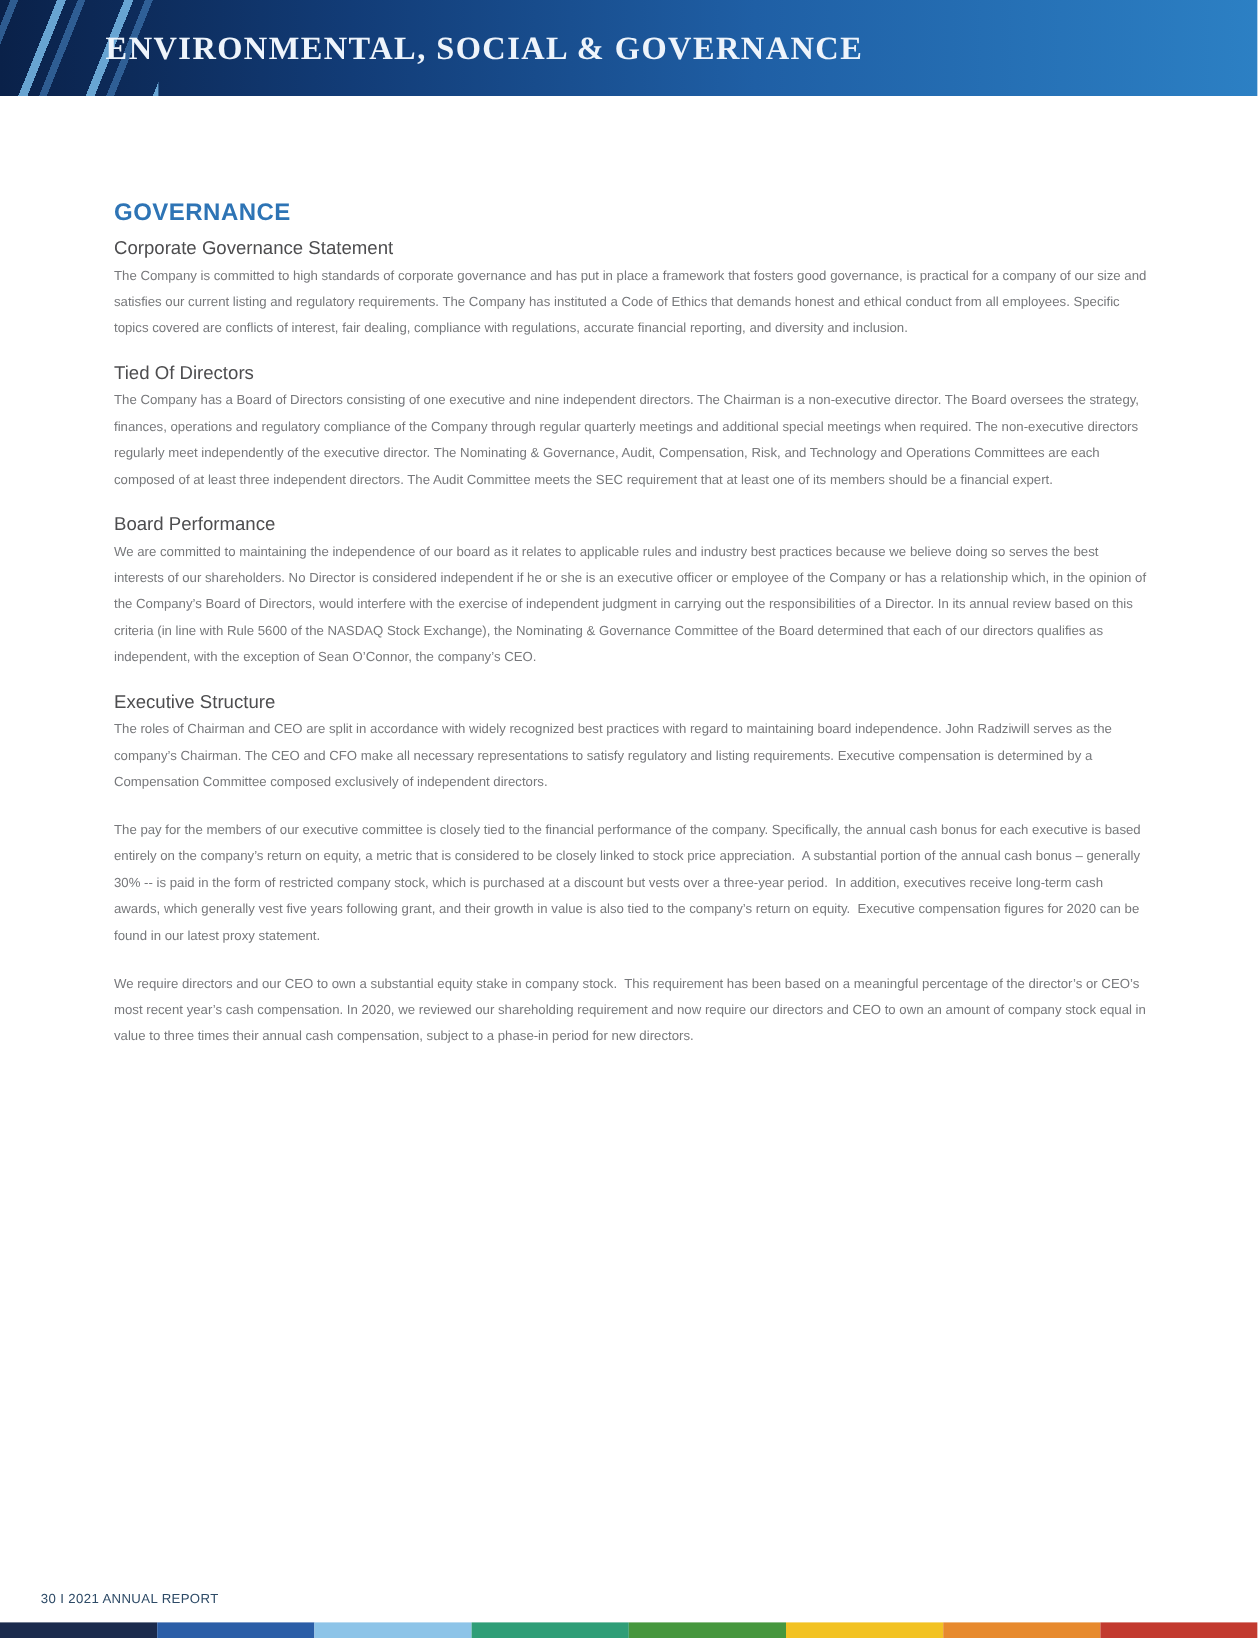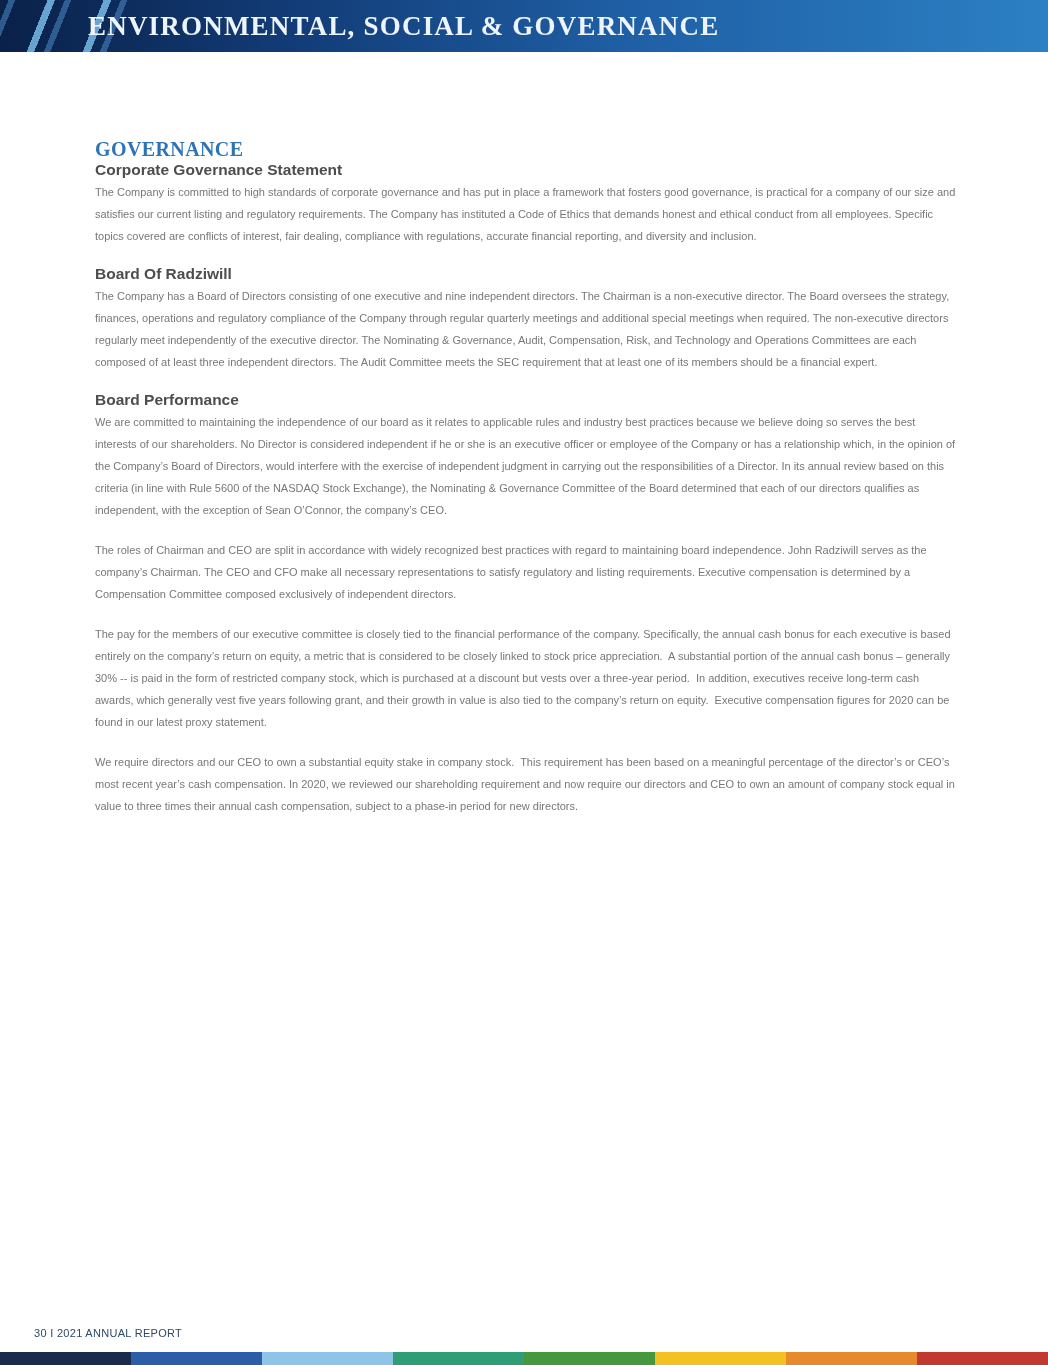--- a/index.html
+++ b/index.html
@@ -8,21 +8,21 @@
     width: 1048px;
     min-height: 1365px;
     position: relative;
     font-family: "Liberation Sans", sans-serif;
     overflow-x: hidden;
   }
 
   
   .banner {
     position: relative;
-    height: 52px;
+    height: 80px;
     background: linear-gradient(90deg, #0a2149 0%, #123c77 28%, #1f5fa5 60%, #2c80c4 100%);
     display: flex;
     align-items: center;
     overflow: hidden;
   }
   .banner-stripes {
     position: absolute;
     left: -18px;
     top: -14px;
     width: 150px;
@@ -48,26 +48,26 @@
 
   
   main {
     padding: 86px 92px 0 95px;
   }
   .section-title {
     color: #2e74b5;
     font-size: 20px;
     font-weight: 700;
     letter-spacing: 0.4px;
-    font-family: Liberation Serif, serif;
+    margin-bottom: 10px;
   }
   .sub { margin-bottom: 18px; }
   .sub h3 {
     font-size: 15.5px;
-    font-weight: 700;
+    font-weight: 400;
     color: #4d4d4f;
     margin-bottom: 2px;
   }
   .sub p {
     font-size: 11px;
     line-height: 22px;
     color: #77787b;
     white-space: pre-wrap;
   }
 
@@ -101,30 +101,31 @@
 
 <main>
   <h2 class="section-title">GOVERNANCE</h2>
 
   <section class="sub">
     <h3>Corporate Governance Statement</h3>
     <p>The Company is committed to high standards of corporate governance and has put in place a framework that fosters good governance, is practical for a company of our size and satisfies our current listing and regulatory requirements. The Company has instituted a Code of Ethics that demands honest and ethical conduct from all employees. Specific topics covered are conflicts of interest, fair dealing, compliance with regulations, accurate financial reporting, and diversity and inclusion.</p>
   </section>
 
   <section class="sub">
-    <h3>Board Of Radziwill</h3>
+    <h3>Tied Of Directors</h3>
     <p>The Company has a Board of Directors consisting of one executive and nine independent directors. The Chairman is a non-executive director. The Board oversees the strategy, finances, operations and regulatory compliance of the Company through regular quarterly meetings and additional special meetings when required. The non-executive directors regularly meet independently of the executive director. The Nominating &amp; Governance, Audit, Compensation, Risk, and Technology and Operations Committees are each composed of at least three independent directors. The Audit Committee meets the SEC requirement that at least one of its members should be a financial expert.</p>
   </section>
 
   <section class="sub">
     <h3>Board Performance</h3>
     <p>We are committed to maintaining the independence of our board as it relates to applicable rules and industry best practices because we believe doing so serves the best interests of our shareholders. No Director is considered independent if he or she is an executive officer or employee of the Company or has a relationship which, in the opinion of the Company’s Board of Directors, would interfere with the exercise of independent judgment in carrying out the responsibilities of a Director. In its annual review based on this criteria (in line with Rule 5600 of the NASDAQ Stock Exchange), the Nominating &amp; Governance Committee of the Board determined that each of our directors qualifies as independent, with the exception of Sean O’Connor, the company’s CEO.</p>
   </section>
 
   <section class="sub">
+    <h3>Executive Structure</h3>
     <p>The roles of Chairman and CEO are split in accordance with widely recognized best practices with regard to maintaining board independence. John Radziwill serves as the company’s Chairman. The CEO and CFO make all necessary representations to satisfy regulatory and listing requirements. Executive compensation is determined by a Compensation Committee composed exclusively of independent directors.</p>
   </section>
 
   <section class="sub">
     <p>The pay for the members of our executive committee is closely tied to the financial performance of the company. Specifically, the annual cash bonus for each executive is based entirely on the company’s return on equity, a metric that is considered to be closely linked to stock price appreciation.  A substantial portion of the annual cash bonus – generally 30% -- is paid in the form of restricted company stock, which is purchased at a discount but vests over a three-year period.  In addition, executives receive long-term cash awards, which generally vest five years following grant, and their growth in value is also tied to the company’s return on equity.  Executive compensation figures for 2020 can be found in our latest proxy statement.</p>
   </section>
 
   <section class="sub">
     <p>We require directors and our CEO to own a substantial equity stake in company stock.  This requirement has been based on a meaningful percentage of the director’s or CEO’s most recent year’s cash compensation. In 2020, we reviewed our shareholding requirement and now require our directors and CEO to own an amount of company stock equal in value to three times their annual cash compensation, subject to a phase-in period for new directors.</p>
   </section>

